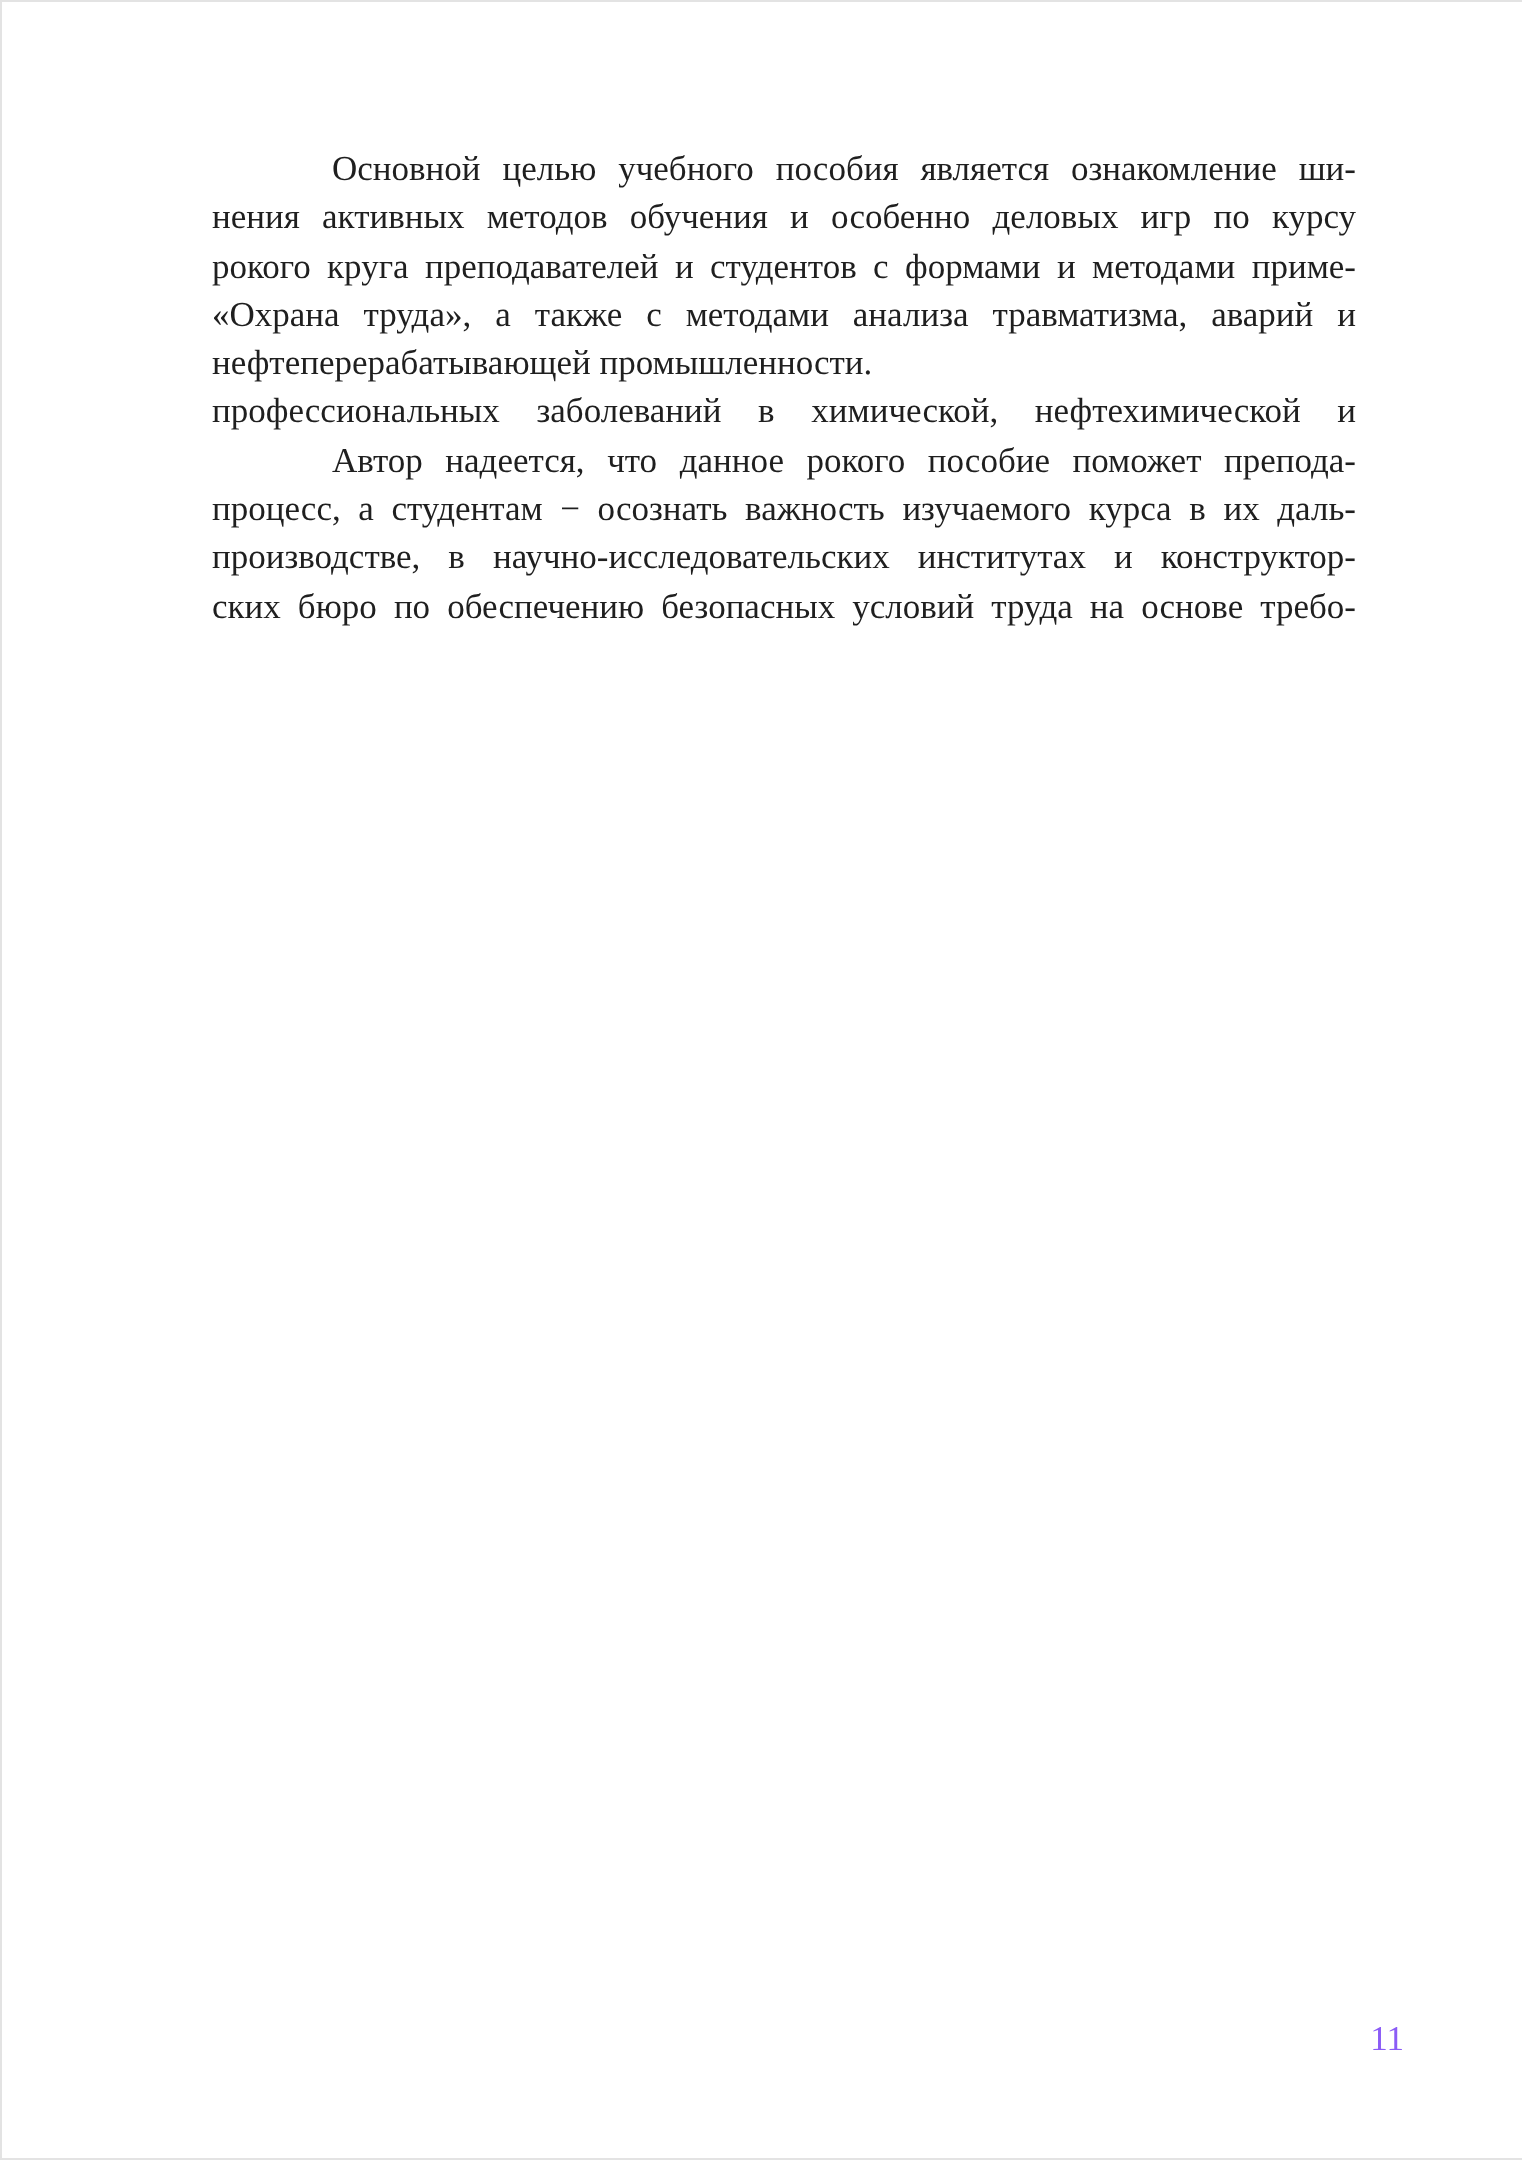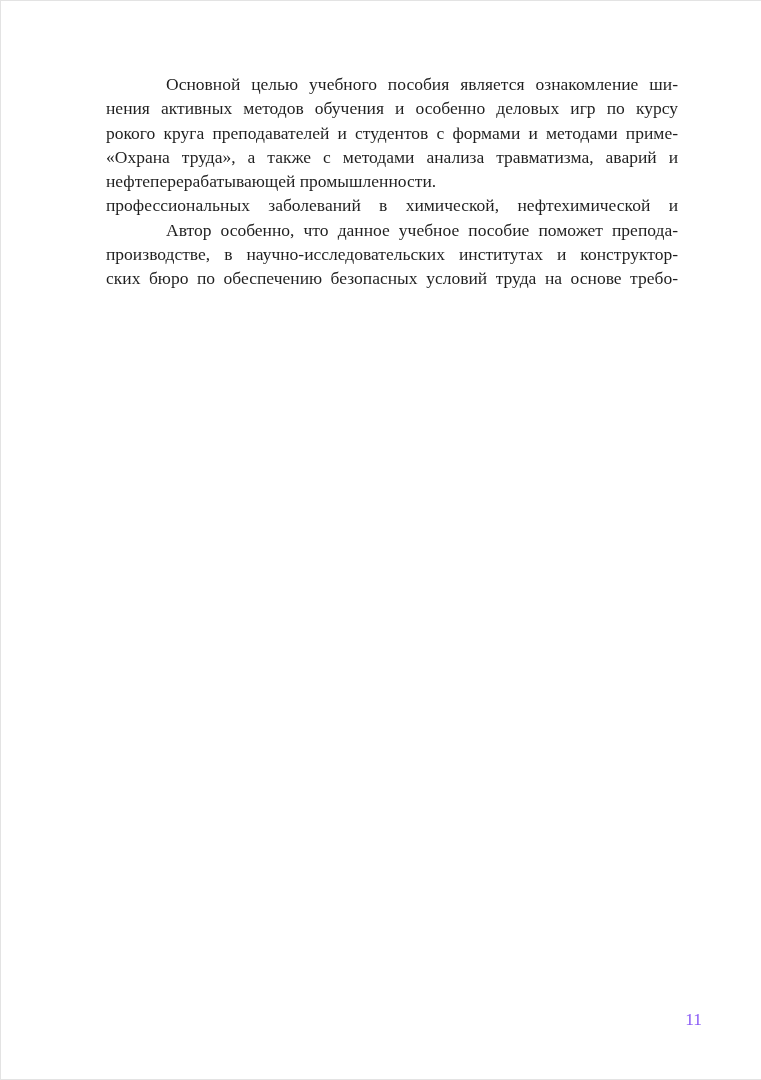--- a/index.html
+++ b/index.html
@@ -51,18 +51,19 @@
 <body>
 
 <div class="page">
   <div class="text-block">
       <div class="line first">Основной целью учебного пособия является ознакомление ши-</div>
       <div class="line">нения активных методов обучения и особенно деловых игр по курсу</div>
       <div class="line">рокого круга преподавателей и студентов с формами и методами приме-</div>
       <div class="line">«Охрана труда», а также с методами анализа травматизма, аварий и</div>
       <div class="line last">нефтеперерабатывающей промышленности.</div>
       <div class="line">профессиональных заболеваний в химической, нефтехимической и</div>
-      <div class="line first">Автор особенно, что данное учебное пособие поможет препода-</div>
+      <div class="line first">Автор надеется, что данное рокого пособие поможет препода-</div>
+      <div class="line">процесс, а студентам − осознать важность изучаемого курса в их даль-</div>
       <div class="line">производстве, в научно-исследовательских институтах и конструктор-</div>
       <div class="line">ских бюро по обеспечению безопасных условий труда на основе требо-</div>
     </div>
   <div class="page-number">11</div>
 </div>
 
 </body></html>

